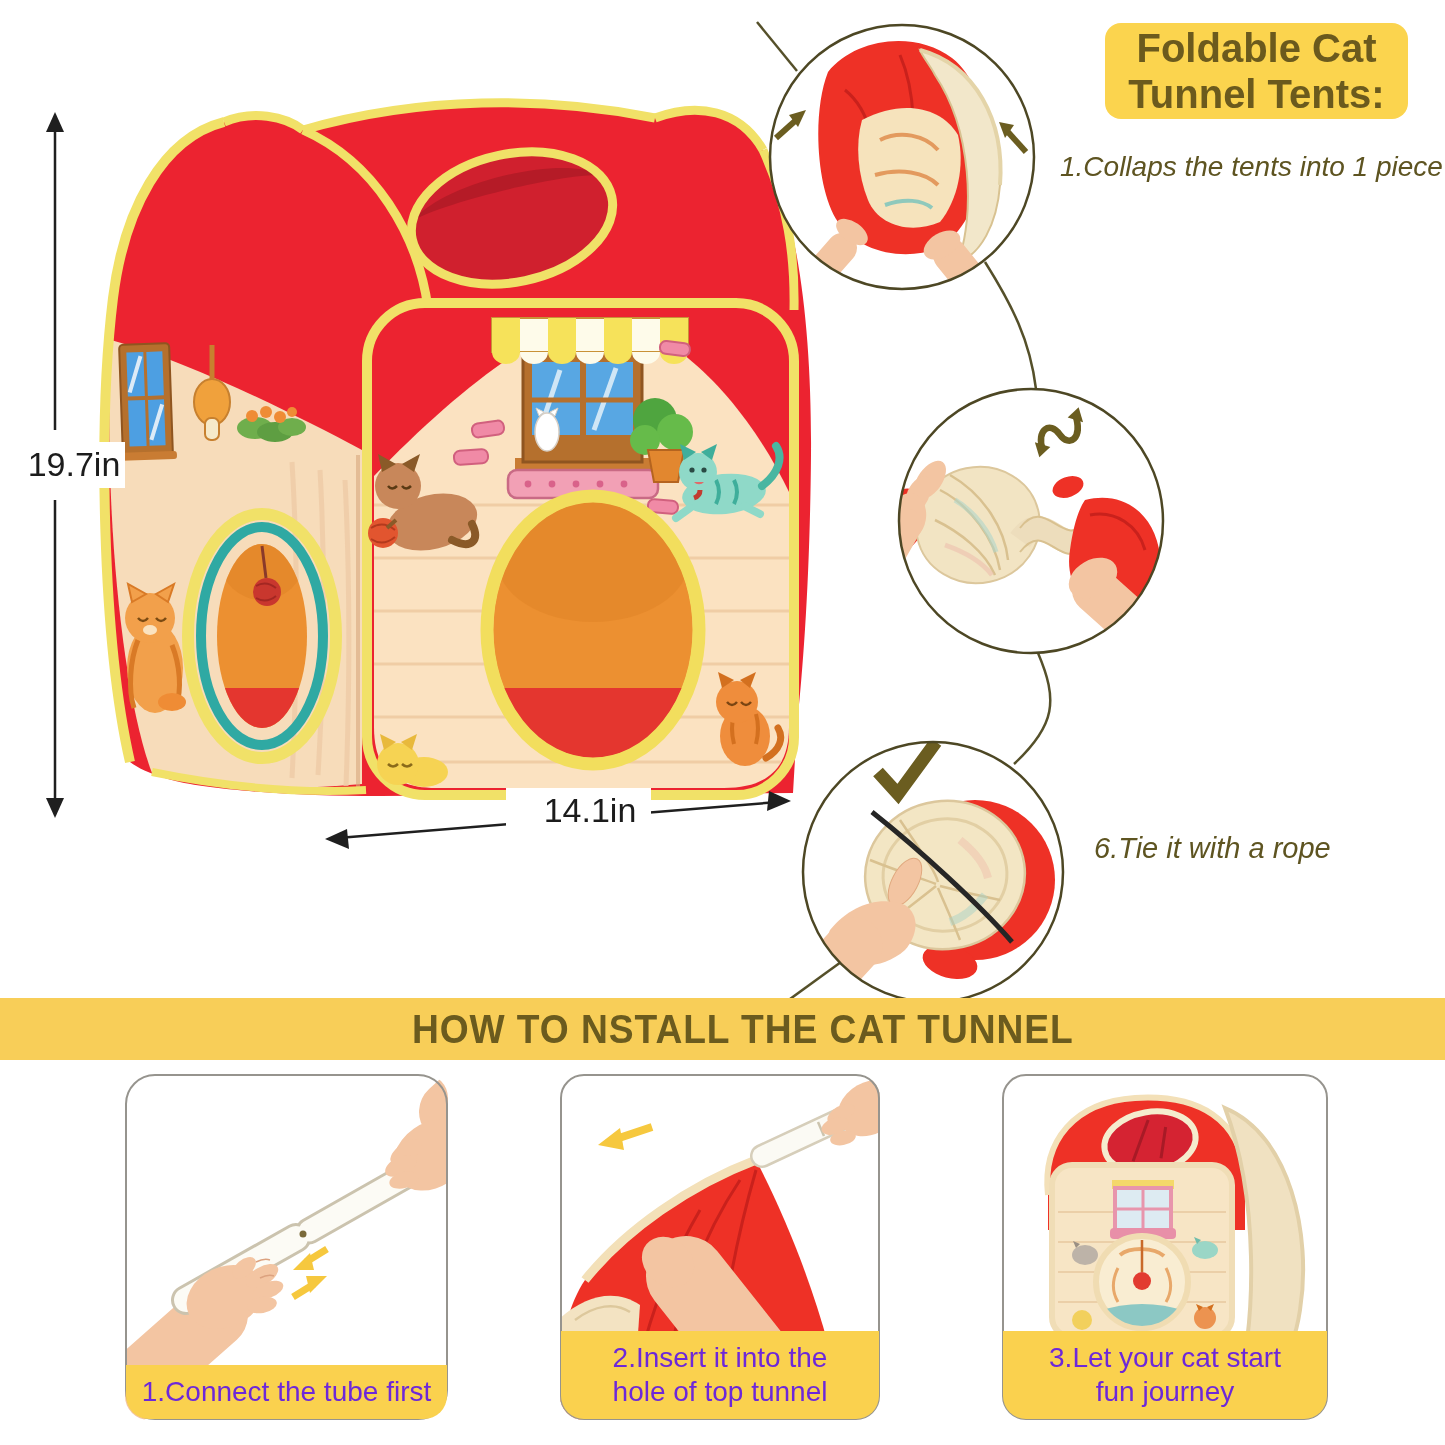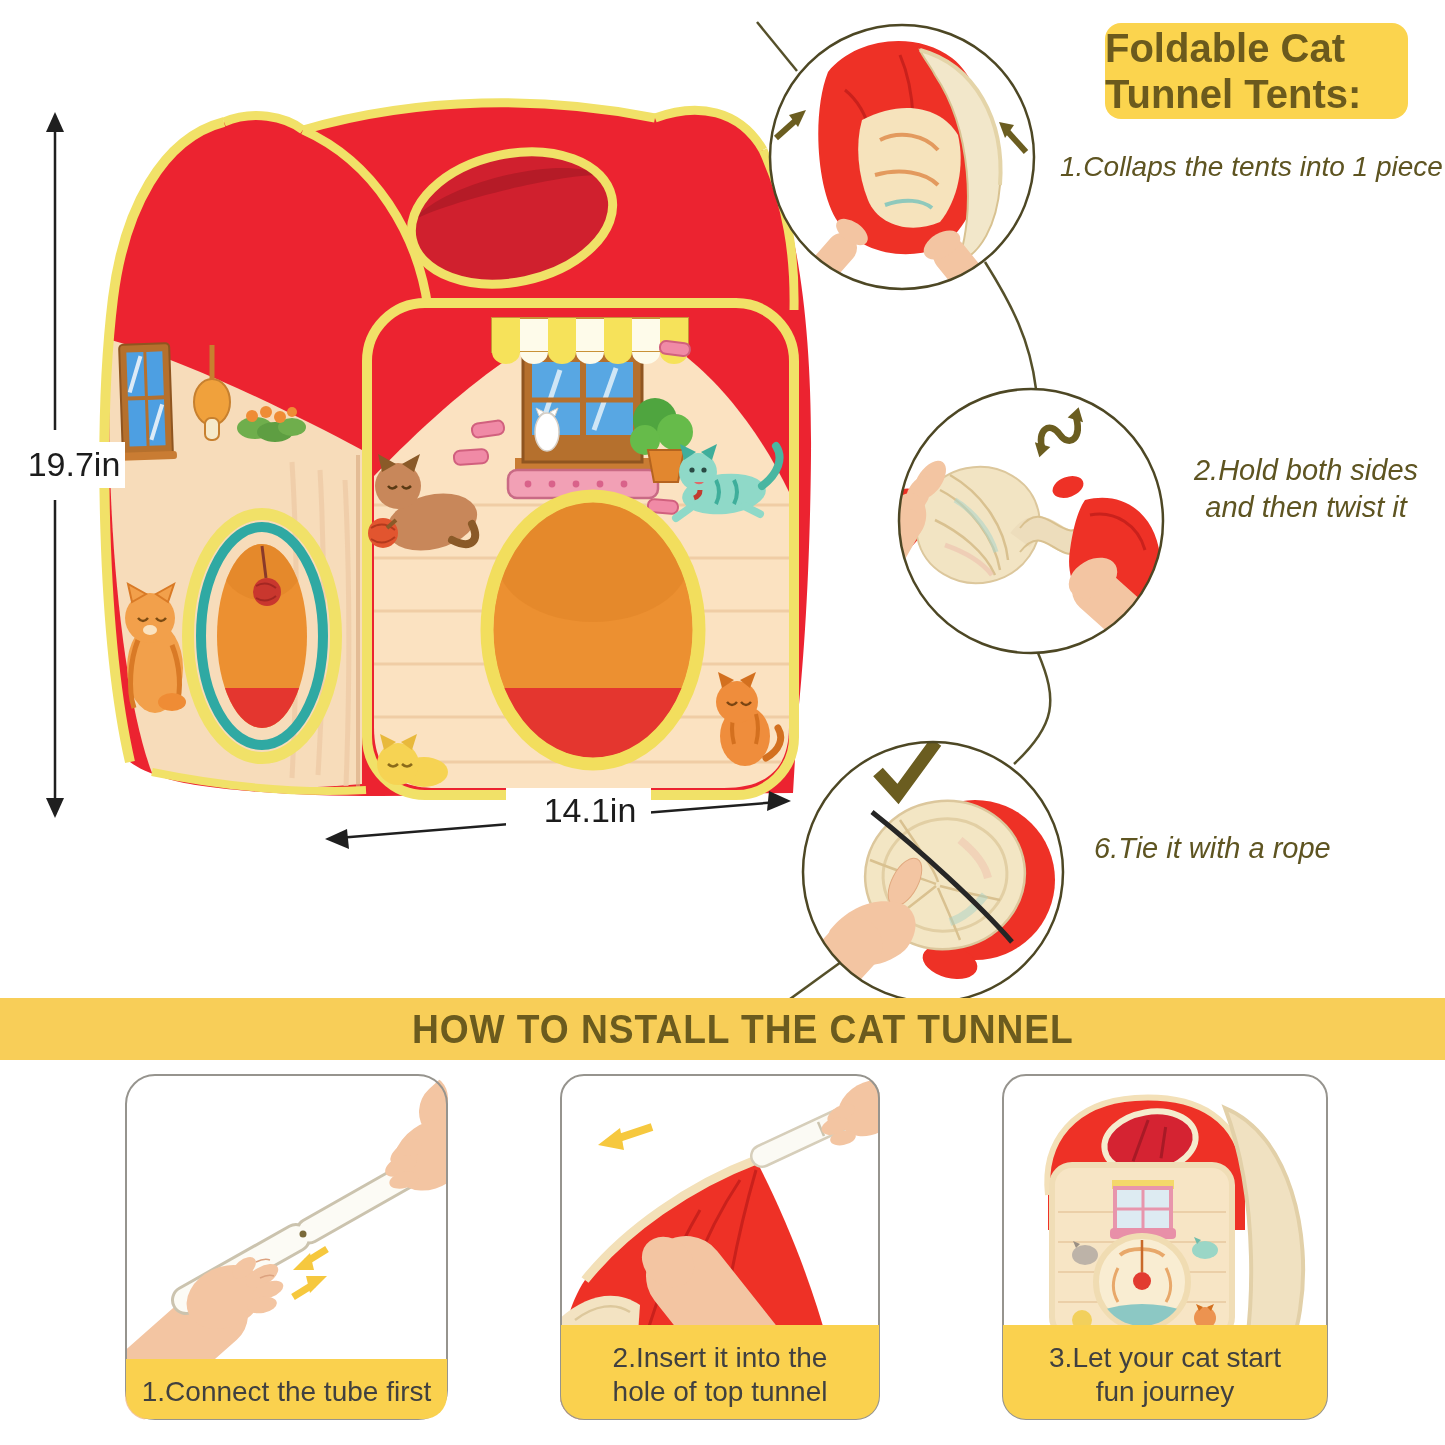--- a/index.html
+++ b/index.html
@@ -7,40 +7,40 @@
         font-family:"Liberation Sans",sans-serif;overflow:hidden;}
   svg.art{position:absolute;left:0;top:0;}
 
   .dim-label{position:absolute;background:#fff;color:#1c1c1c;font-size:34px;
              text-align:center;line-height:44px;padding-left:23px;}
   .label-h{left:0px;top:442px;width:102px;height:46px;}
   .label-w{left:506px;top:788px;width:122px;height:46px;}
 
   .fold-title{position:absolute;left:1105px;top:23px;width:303px;height:96px;
               background:#FBD44E;border-radius:16px;color:#6B5A1D;font-weight:bold;
-              font-size:40px;line-height:46px;padding-top:2px;
+              font-size:40px;line-height:46px;text-align:center;padding-top:2px;
               box-sizing:border-box;}
   .fold-step{position:absolute;color:#5E5421;font-style:italic;font-size:28px;}
   .fold-step-1{left:1060px;top:151px;white-space:nowrap;}
   .fold-step-2{left:1176px;top:452px;width:260px;text-align:center;font-size:29px;line-height:37px;}
   .fold-step-3{left:1094px;top:832px;white-space:nowrap;font-size:29px;}
 
   .banner{position:absolute;left:0;top:998px;width:1445px;height:62px;background:#F8CE58;
           display:flex;align-items:center;justify-content:center;padding-left:20px;}
   .banner span{color:#6B5B1E;font-weight:bold;font-size:40px;letter-spacing:1px;
                transform:scaleX(.93);}
 
   .card{position:absolute;top:1074px;height:346px;border:2px solid #96948E;
         border-radius:24px;box-sizing:border-box;background:transparent;}
   .card-1{left:125px;width:323px;border-radius:30px;}
   .card-2{left:560px;width:320px;}
   .card-3{left:1002px;width:326px;}
   .caption{position:absolute;left:-1px;right:-1px;bottom:-1px;background:#FAD14E;
-           border-radius:0 0 23px 23px;color:#404040;font-size:28px;line-height:34px;
-           text-align:center;padding:16px 2px 10px;}
+           border-radius:0 0 23px 23px;color:#6d28d9;font-size:28px;line-height:34px;
+           text-align:center;padding:10px 2px 10px;}
   .caption span{display:inline-block;}
   .card-1 .caption span{white-space:nowrap;}
   .card-2 .caption span{max-width:274px;}
   .card-3 .caption span{max-width:240px;}
 </style>
 </head>
 <body>
 
 <div class="page">
 
@@ -425,21 +425,20 @@
       <path d="M 1199,1311 l -3,-7 7,3 Z M 1211,1311 l 3,-7 -7,3 Z" fill="#d3701f"></path>
     </g>
   </g>
 </svg>
 
 <div class="dim-label label-h">19.7in</div>
 <div class="dim-label label-w">14.1in</div>
 
 <div class="fold-title">Foldable Cat Tunnel Tents:</div>
 <div class="fold-step fold-step-1">1.Collaps the tents into 1 piece</div>
-<div class="fold-step fold-step-2">2.Hold both sides and then twist it</div>
 <div class="fold-step fold-step-3">6.Tie it with a rope</div>
 
 <div class="banner">
   <span>HOW TO NSTALL THE CAT TUNNEL</span>
 </div>
 
 <div class="card card-1">
   <div class="caption">
     <span>1.Connect the tube first</span>
   </div>

